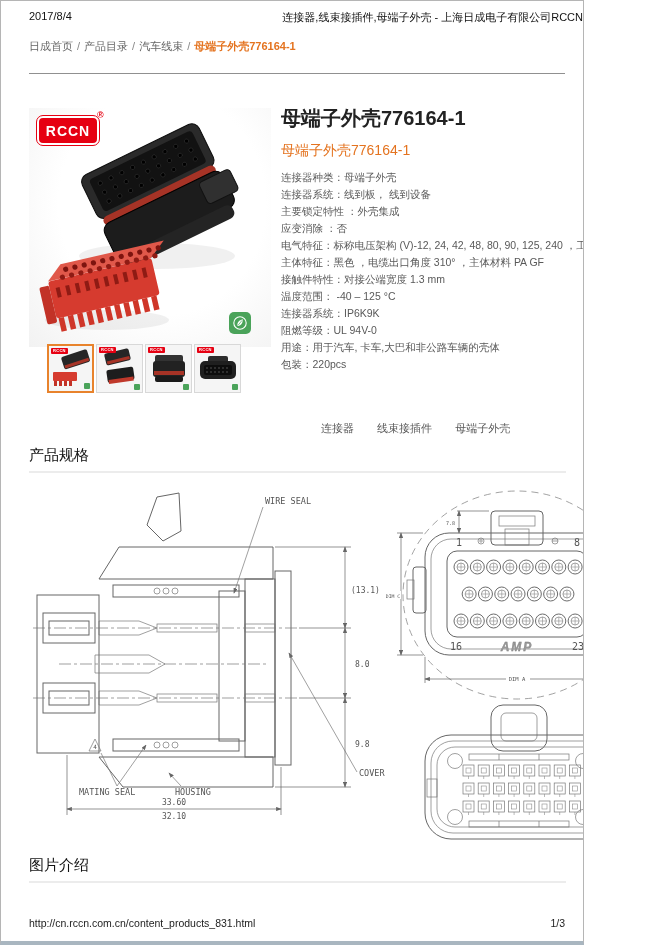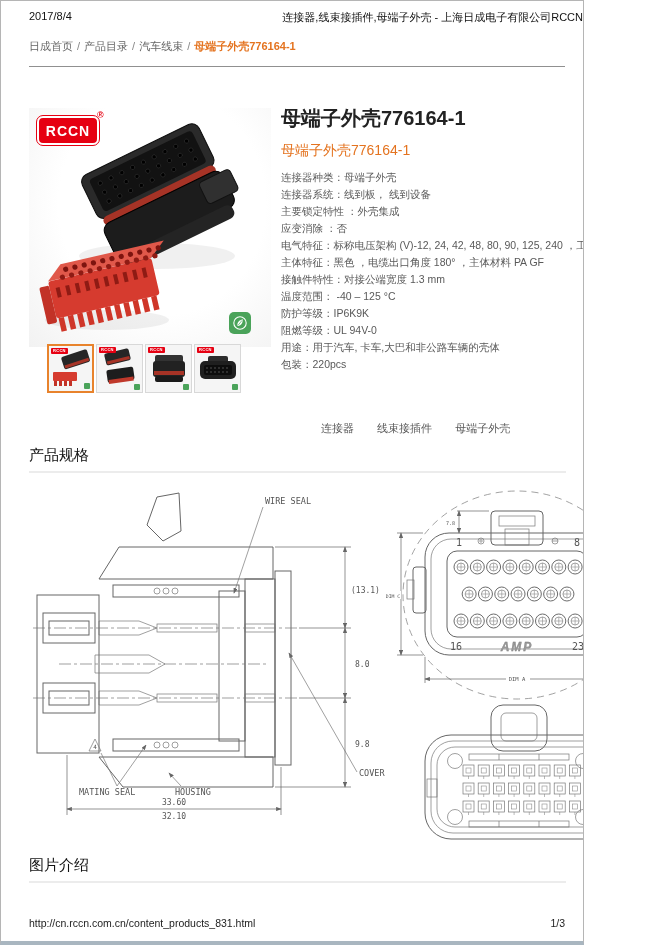--- a/index.html
+++ b/index.html
@@ -4,21 +4,21 @@
 <style>
   html,body{margin:0;padding:0;background:#fff;}
   .page{position:relative;width:584px;height:945px;background:#fff;box-sizing:border-box;
         border:1px solid #b5b5b5;border-bottom:4px solid #a9b6c0;overflow:hidden;
         font-family:"Liberation Sans",sans-serif;color:#222;}
   .abs{position:absolute;}
   
   .print-date{left:28px;top:9px;font-size:11px;color:#111;}
   .print-doc-title{left:0;right:0;top:9px;text-align:right;font-size:11px;color:#111;}
   
-  .crumbbar{left:28px;right:18px;top:38px;padding-bottom:12px;border-bottom:1px solid #909090;
+  .crumbbar{left:28px;right:18px;top:38px;padding-bottom:19px;border-bottom:1px solid #909090;
             font-size:11px;color:#666;}
   .crumbbar a{color:#666;text-decoration:none;cursor:pointer;}
   .crumb-sep{margin:0 4px;color:#888;}
   .crumb-current{color:var(--accent,#e4731f);font-weight:bold;}
   
   .photo{left:28px;top:107px;width:242px;height:239px;
          background:radial-gradient(ellipse at 55% 40%, #ffffff 55%, #f2f2f2 100%);}
   .logo{left:8px;top:8px;width:58px;height:25px;background:var(--brand,#e60012);
         border:2px solid #fff;outline:1px solid var(--brand,#e60012);border-radius:6px;
         display:flex;align-items:center;justify-content:center;color:#fff;font-weight:bold;
@@ -240,24 +240,24 @@
   </div>
 
   <div class="abs p-title">母端子外壳776164-1</div>
   <div class="abs p-subtitle">母端子外壳776164-1</div>
   <div class="abs specs">
     <div class="spec-line">连接器种类：母端子外壳</div>
     <div class="spec-line">连接器系统：线到板， 线到设备</div>
     <div class="spec-line">主要锁定特性 ：外壳集成</div>
     <div class="spec-line">应变消除 ：否</div>
     <div class="spec-line">电气特征：标称电压架构 (V)-12, 24, 42, 48, 80, 90, 125, 240 ，工作电压 (VDC)-250</div>
-    <div class="spec-line">主体特征：黑色 ，电缆出口角度 180° ，主体材料 PA GF</div>
+    <div class="spec-line">主体特征：黑色 ，电缆出口角度 310° ，主体材料 PA GF</div>
     <div class="spec-line">接触件特性：对接公端宽度 1.3 mm</div>
     <div class="spec-line">温度范围：  -40 – 125 °C</div>
-    <div class="spec-line">防护等级：IP6K9K</div>
+    <div class="spec-line">连接器系统：IP6K9K</div>
     <div class="spec-line">阻燃等级：UL 94V-0</div>
     <div class="spec-line">用途：用于汽车, 卡车,大巴和非公路车辆的壳体</div>
     <div class="spec-line">包装：220pcs</div>
   </div>
   <div class="abs tags">
     <span>连接器</span>
     <span>线束接插件</span>
     <span>母端子外壳</span>
   </div>
 

